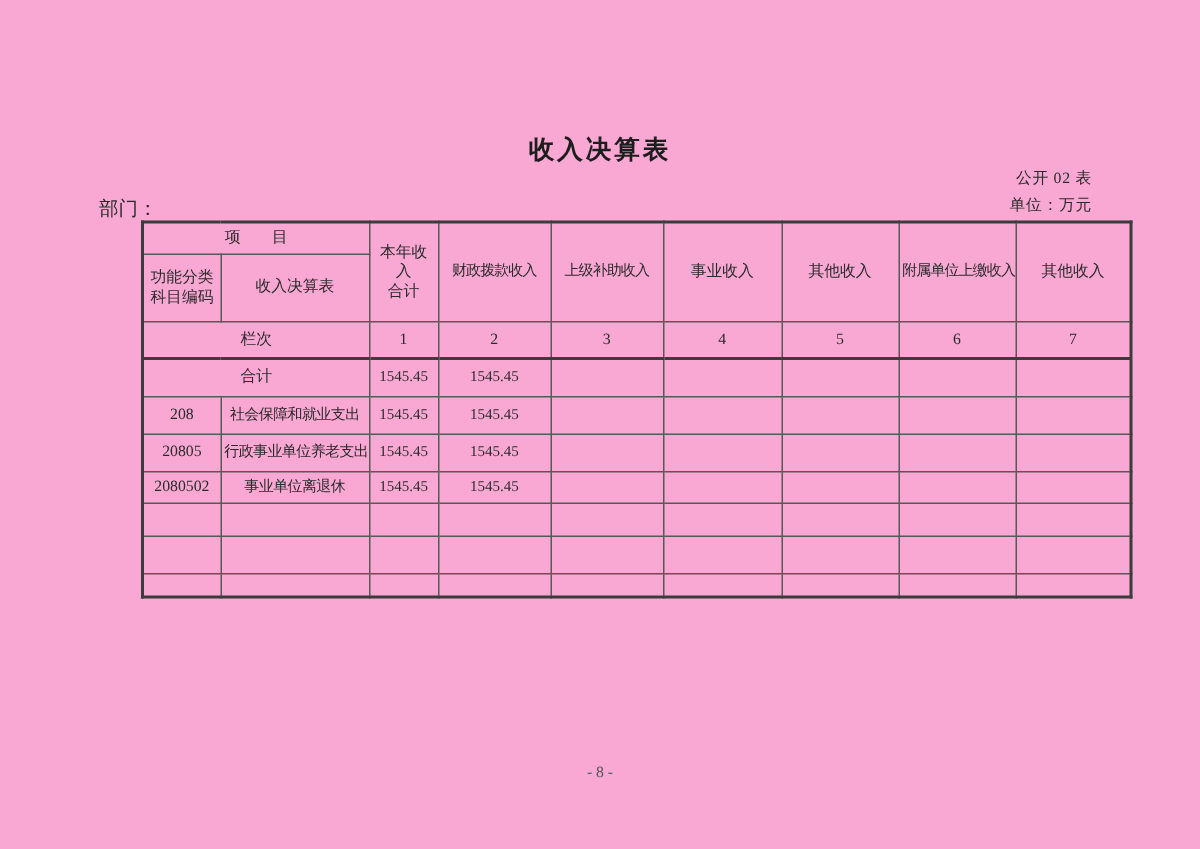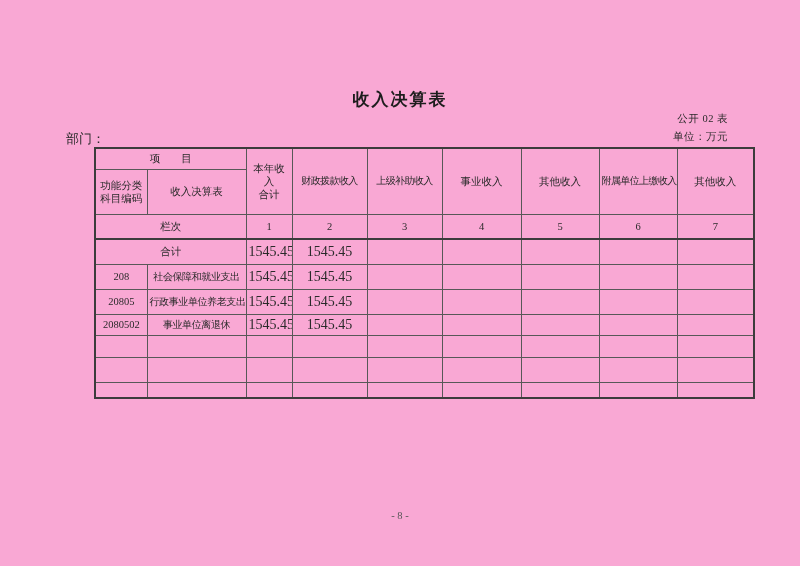--- a/index.html
+++ b/index.html
@@ -92,21 +92,21 @@
   td.name-cell {
     text-align: left;
     padding-left: 3px;
     font-size: 10px;
     letter-spacing: -0.4px;
     white-space: nowrap;
   }
   td.num-cell {
     text-align: right;
     padding-right: 3px;
-    font-size: 14px;
+    font-size: 10px;
   }
   td.tight {
     font-size: 10px;
     letter-spacing: -0.6px;
     white-space: nowrap;
     padding: 0;
   }
   .note {
     position: absolute;
     top: 406px;

